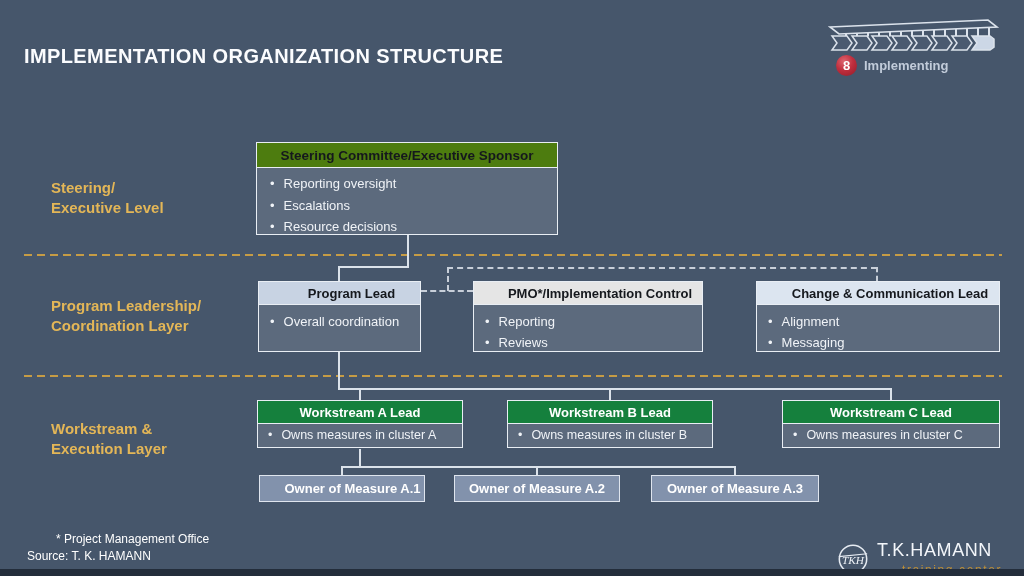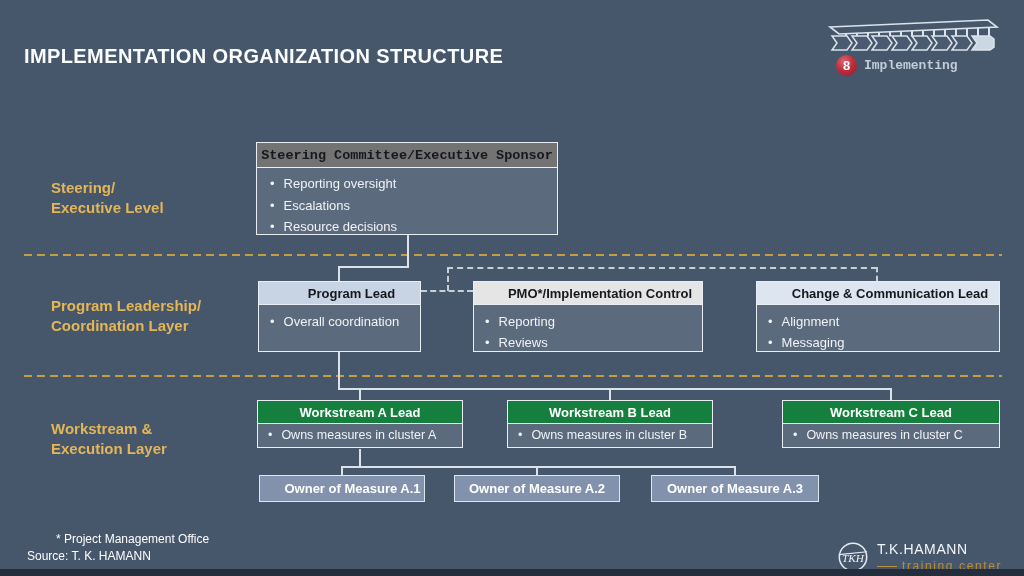--- a/index.html
+++ b/index.html
@@ -22,43 +22,43 @@
   .orgbox .hd{display:flex;align-items:center;justify-content:center;
     font-weight:bold;color:#15181d;border-bottom:1.5px solid #e9eef4;}
   .orgbox .bd{background:#5c6a7d;color:#f0f3f7;}
   .bullet{display:flex;align-items:baseline;}
   .bullet::before{content:"\2022";margin-right:9px;}
   
   .line{background:#dbe2ea;}
   .dash-h{border-top:2px dashed #c8cfd9;height:0;}
   .dash-v{border-left:2px dashed #c8cfd9;width:0;}
   
-  #steering-hd{background:#737373;font-size:13.5px;height:24px;font-family:Liberation Mono, monospace;}
+  #steering-hd{background:#4d7c0f;font-size:13.5px;height:24px;}
   #steering-bd{padding:5px 0 0 13px;font-size:13px;line-height:21.5px;height:61px;}
   
   .row2-hd{font-size:13px;height:22px;padding-left:24px;}
   .row2-bd{padding:6px 0 0 11px;font-size:13px;line-height:21px;height:40px;}
   
   .ws-hd{background:#15803d;color:#ffffff !important;font-size:13px;height:22px;}
   .ws-bd{padding:4px 0 0 10px;font-size:12.5px;height:19px;}
   
   .owner{background:#8292ac;border:1.5px solid #dfe5ee;box-sizing:border-box;
     display:flex;align-items:center;justify-content:center;
     color:#ffffff;font-weight:bold;font-size:13px;height:27px;top:475px;}
   
   #step-badge{left:836px;top:55px;width:21px;height:21px;border-radius:50%;
     background:radial-gradient(circle at 38% 30%,#dd6570 0%,#c02f3e 45%,#931a27 100%);
     display:flex;align-items:center;justify-content:center;
     color:#fff;font-weight:bold;font-size:13px;}
-  #step-label{left:864px;top:58px;color:#c2ccda;font-weight:bold;font-size:13px;font-family:Liberation Mono, monospace;}
+  #step-label{left:864px;top:58px;color:#c2ccda;font-weight:bold;font-size:13px;}
   
   .footnote{color:#ffffff;font-size:12px;}
   
   #logo{right:22px;top:540px;display:flex;align-items:center;gap:7px;}
-  #logo-name{color:#f3f6fa;font-size:14px;letter-spacing:.6px;}
+  #logo-name{color:#f3f6fa;font-size:18px;letter-spacing:.6px;}
   #logo-tagline{display:flex;align-items:center;justify-content:flex-end;gap:5px;
     color:#bd8e35;font-size:12px;letter-spacing:1.6px;margin-top:2px;}
   #logo-tagline .rule{display:inline-block;width:20px;height:1px;background:#bd8e35;}
   
   #bottom-strip{left:0;bottom:0;width:1024px;height:7px;background:#232d3b;}
 </style>
 </head>
 <body>
 
 <div id="slide">

